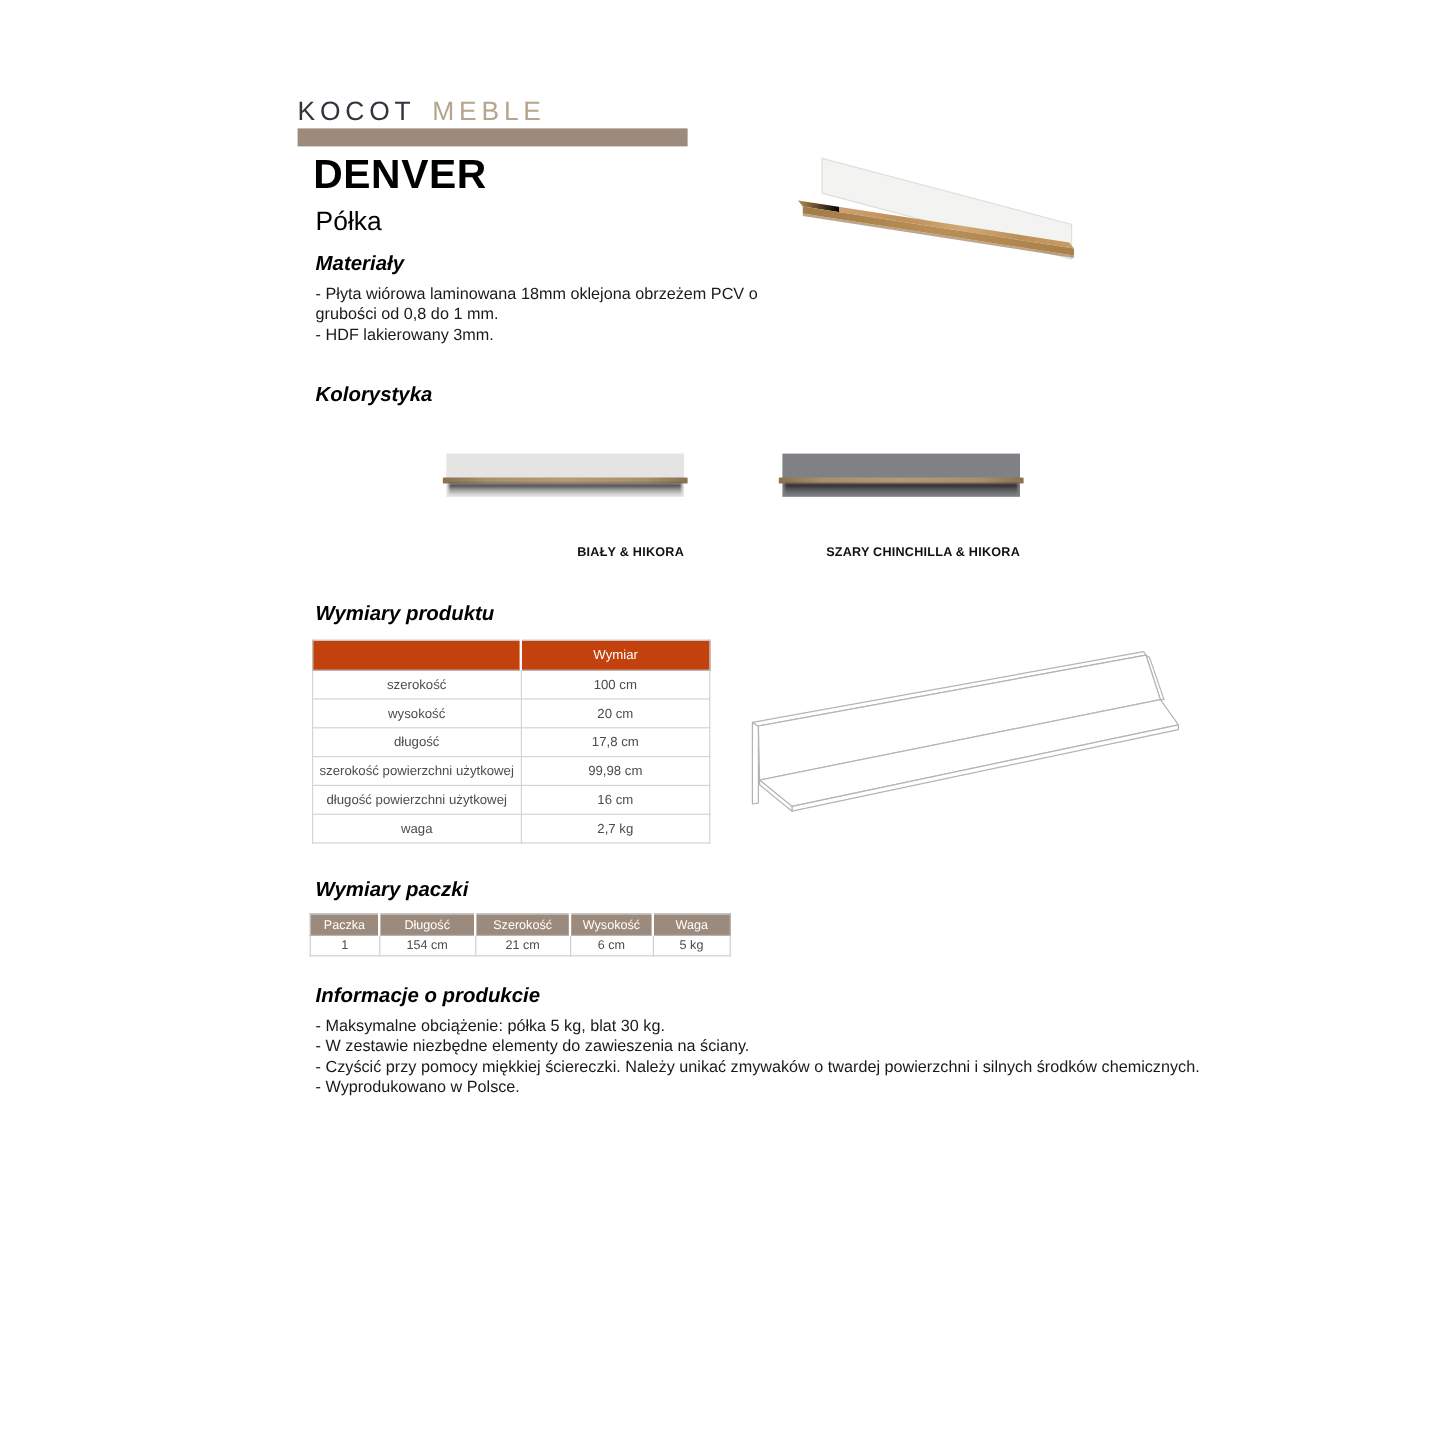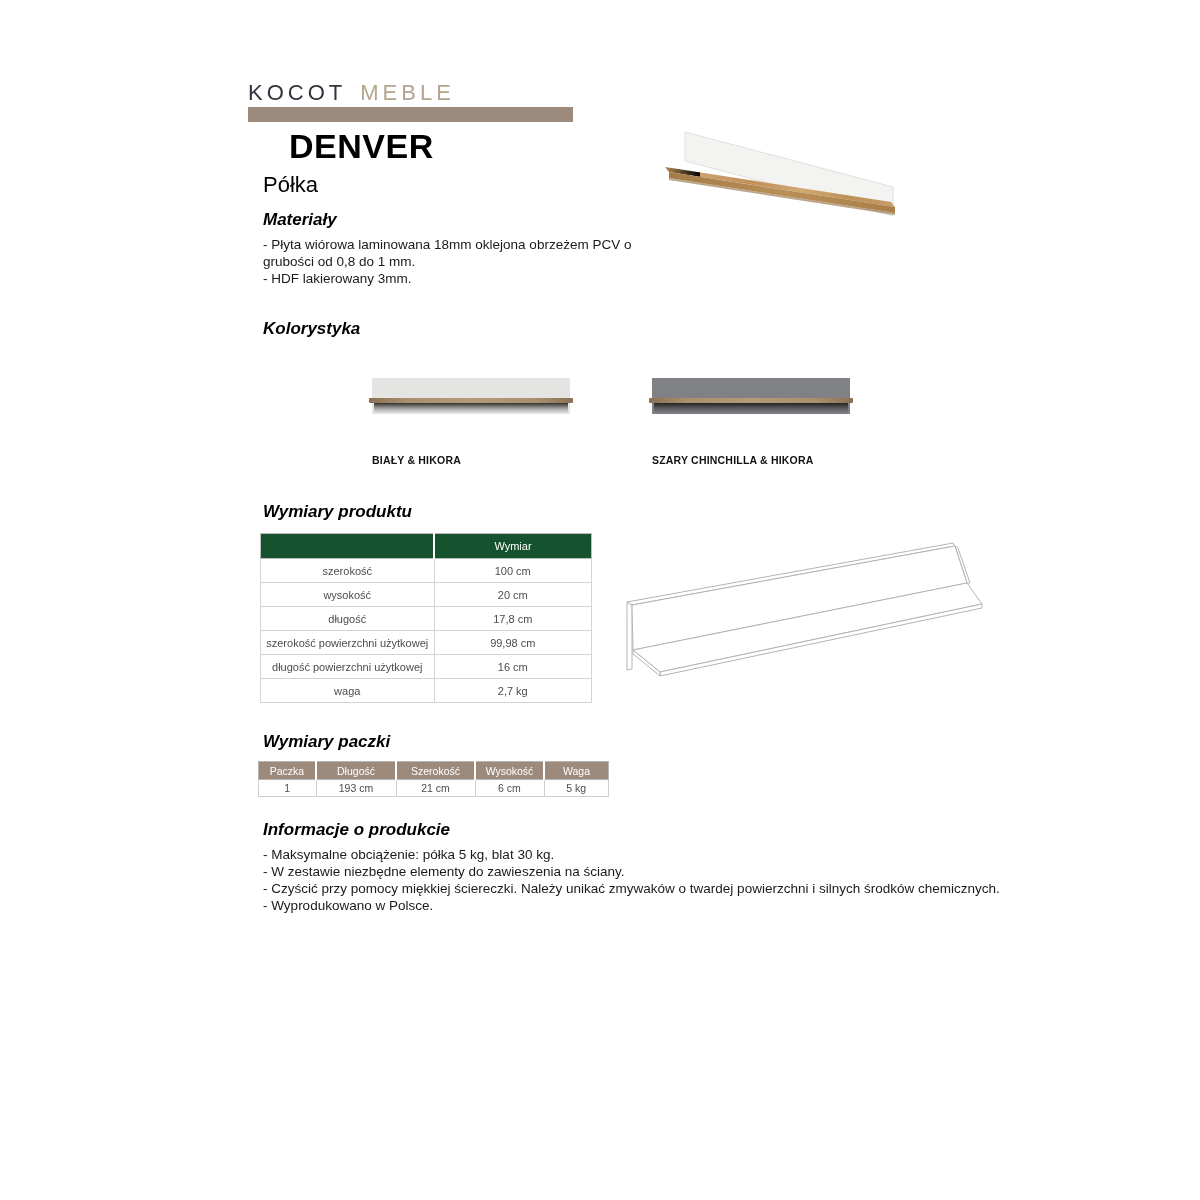--- a/index.html
+++ b/index.html
@@ -7,21 +7,21 @@
     position:relative; width:1200px; height:1200px; background:#ffffff;
     font-family:"Liberation Sans", sans-serif; color:#000; overflow:hidden;
   }
   
   .logo { position:absolute; left:248px; top:80px; font-size:22px; letter-spacing:4px; white-space:nowrap;text-align:center; }
   .logo-kocot { color:#33323d; }
   .logo-meble { color:#b5a48e; margin-left:14px; }
   .brand-bar { position:absolute; left:248px; top:107px; width:325px; height:15px; background:#9c8a7c; }
 
   
-  .title { position:absolute; left:261px; top:129px; font-size:34px; font-weight:700; letter-spacing:0.5px; line-height:1;margin-left:28px; }
+  .title { position:absolute; left:261px; top:129px; font-size:34px; font-weight:700; letter-spacing:0.5px; line-height:1; }
   .subtitle { position:absolute; left:263px; top:174px; font-size:22px; line-height:1; }
 
   
   .section-heading { position:absolute; font-size:17px; font-weight:700; line-height:1;font-style:italic; }
   .h-materials { left:263px; top:211px; }
   .h-colors    { left:263px; top:320px; }
   .h-dims      { left:263px; top:503px; }
   .h-package   { left:263px; top:733px; }
   .h-info      { left:263px; top:821px; }
 
@@ -40,28 +40,28 @@
   .variant-1 .panel { background:#e4e4e2; }
   .variant-2 .panel { background:#7f8184; }
   .variant .wood {
     position:absolute; left:-3px; right:-3px; top:20px; height:5px; border-radius:1px;
     background:linear-gradient(90deg,#8a7154,#a98f6c 18%,#b49a76 50%,#a98f6c 82%,#8a7154);
   }
   .variant .shadow {
     position:absolute; left:2px; right:2px; top:25px; height:10px; filter:blur(0.7px);
     background:linear-gradient(180deg, rgba(18,18,18,0.85) 0%, rgba(18,18,18,0.35) 50%, rgba(18,18,18,0) 100%);
   }
-  .variant-label { position:absolute; width:198px; top:454px; text-align:left; font-size:10.5px; font-weight:700; letter-spacing:0.2px; color:#111; }
+  .variant-label { position:absolute; width:198px; top:454px; text-align:right; font-size:10.5px; font-weight:700; letter-spacing:0.2px; color:#111; }
   .label-1 { left:372px; }
   .label-2 { left:652px; }
 
   
   .dims-table { position:absolute; left:260px; top:533px; width:332px; border-collapse:collapse; font-size:11px; color:#4c4c4c; table-layout:fixed; }
   .dims-table th {
-    background:#14532d; color:#ffffff; font-weight:400; height:22px;
+    background:#c2410c; color:#ffffff; font-weight:400; height:22px;
     border:1px solid #bdbdbd; text-align:center;
   }
   .dims-table th.col-label { width:170px; border-right:2px solid #ffffff; }
   .dims-table td { height:21px; background:#ffffff; text-align:center; border:1px solid #d4d4d4; }
 
   
   .wireframe { position:absolute; left:622px; top:537px; width:370px; height:140px; }
 
   
   .pack-table { position:absolute; left:258px; top:761px; width:331px; border-collapse:collapse; font-size:10.5px; color:#4c4c4c; table-layout:fixed; }
@@ -186,21 +186,21 @@
         <th class="c0">Paczka</th>
         <th class="c1">Długość</th>
         <th class="c2">Szerokość</th>
         <th class="c3">Wysokość</th>
         <th class="c4">Waga</th>
       </tr>
     </thead>
     <tbody>
       <tr>
         <td>1</td>
-        <td>193 cm</td>
+        <td>154 cm</td>
         <td>21 cm</td>
         <td>6 cm</td>
         <td>5 kg</td>
       </tr>
     </tbody>
   </table>
 
   <div class="section-heading h-info">Informacje o produkcie</div>
   <div class="info-text">
     <div>- Maksymalne obciążenie: półka 5 kg, blat 30 kg.</div>

